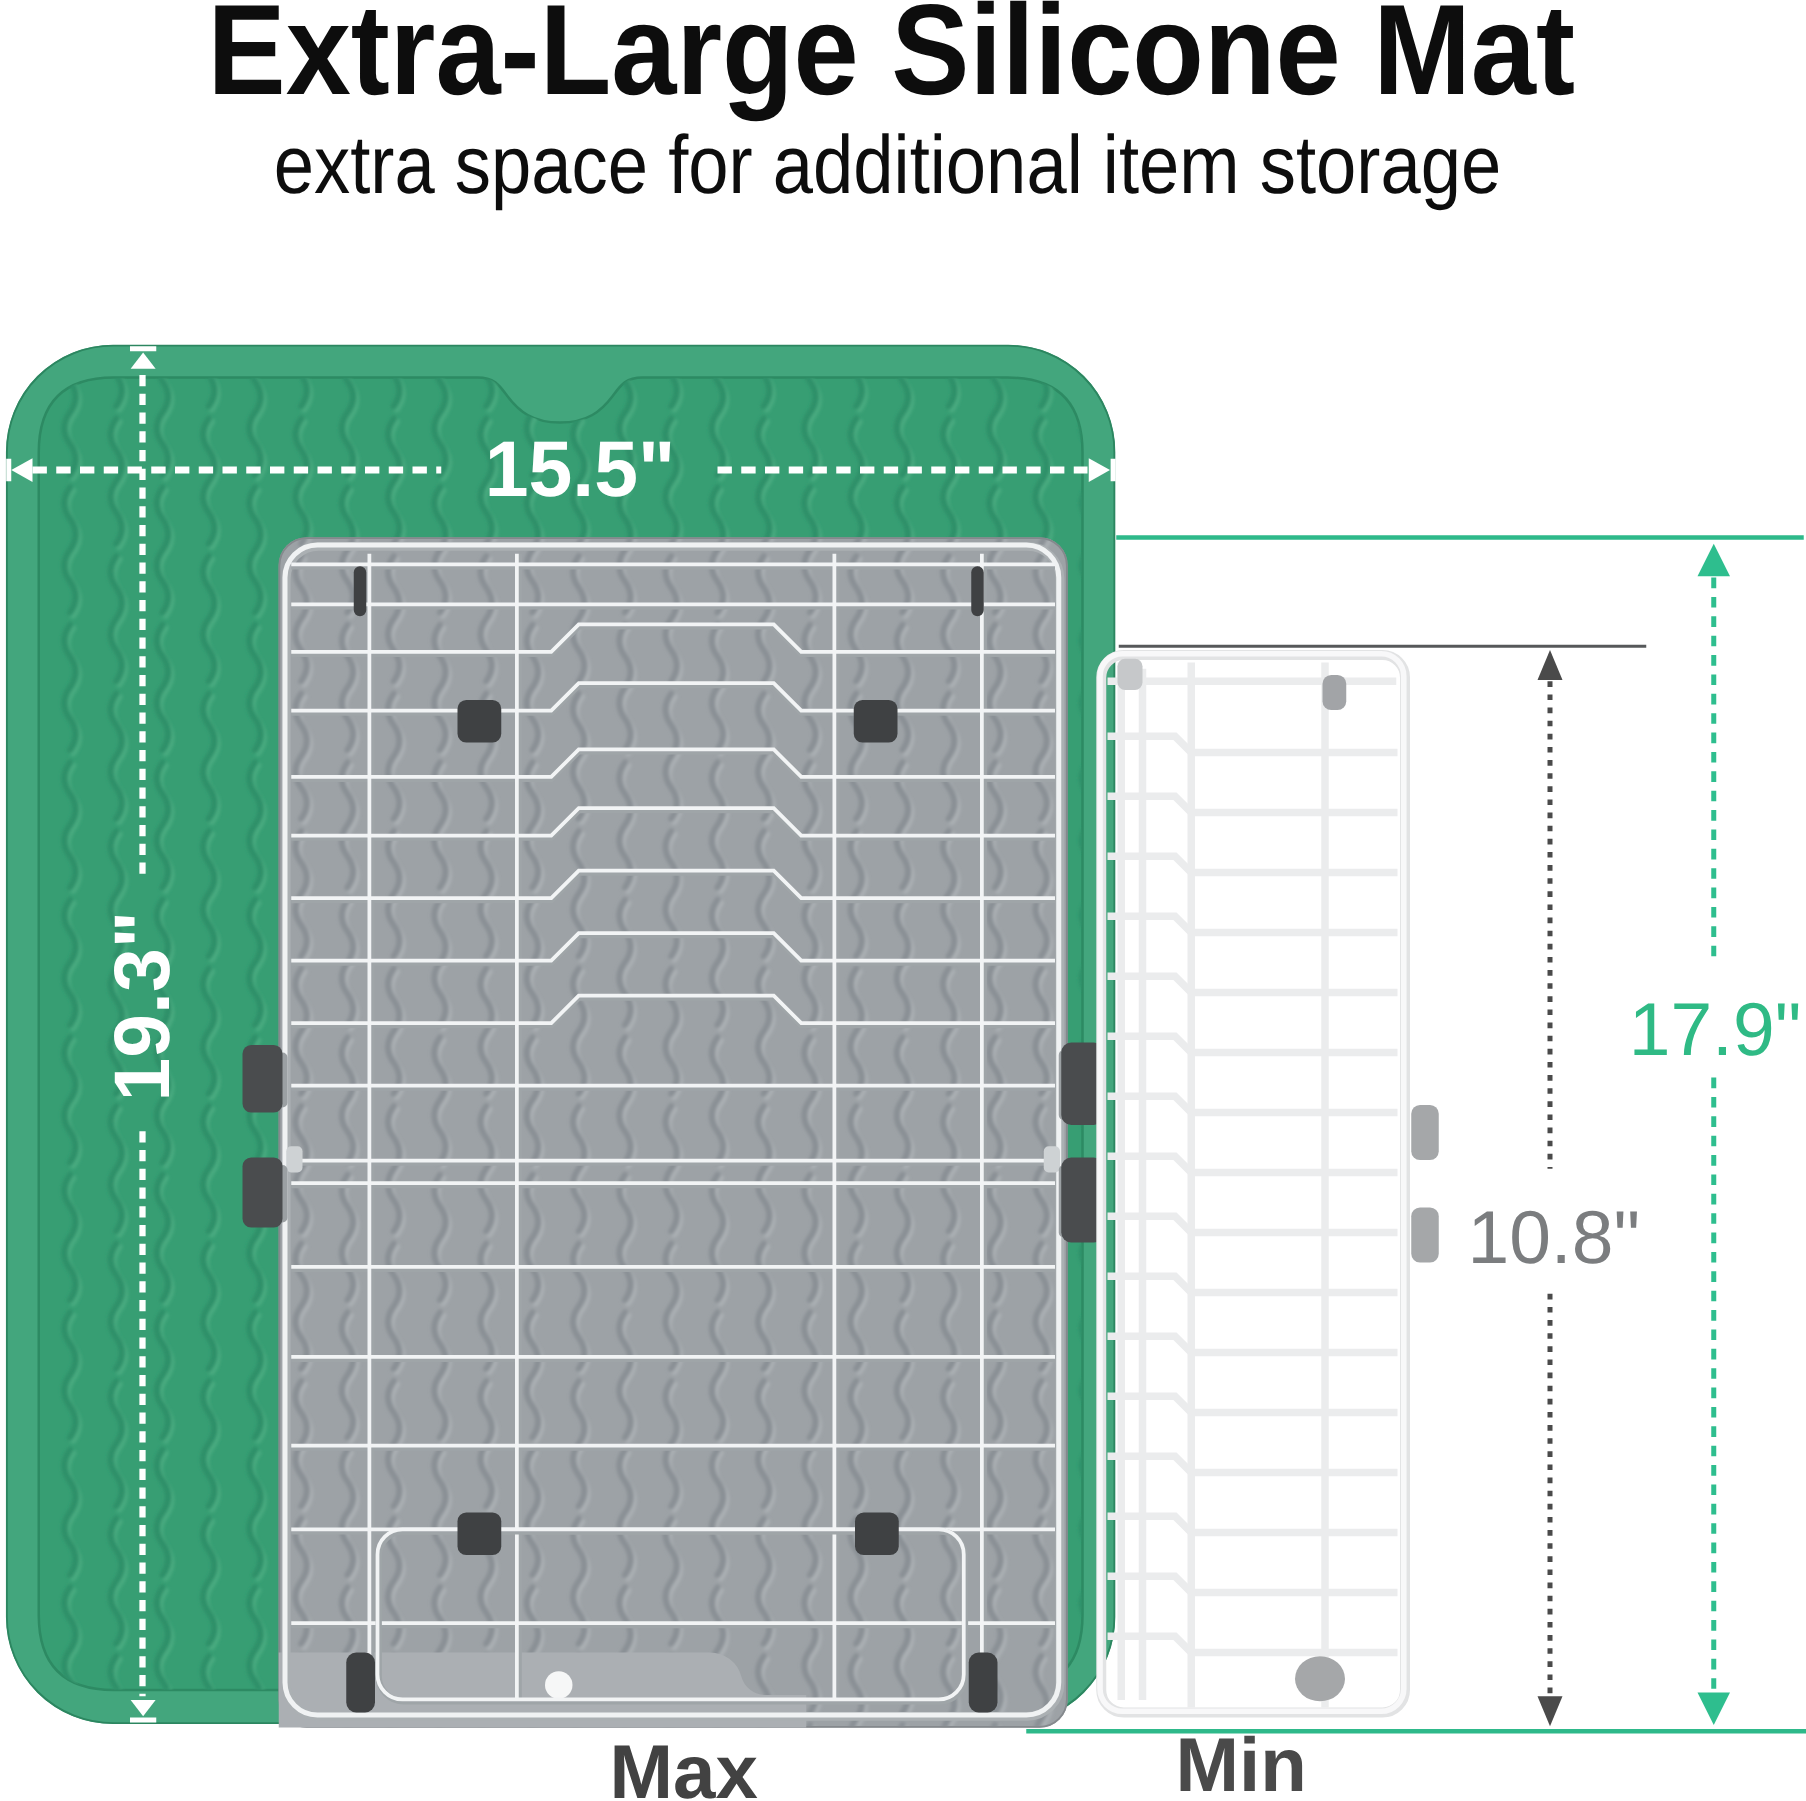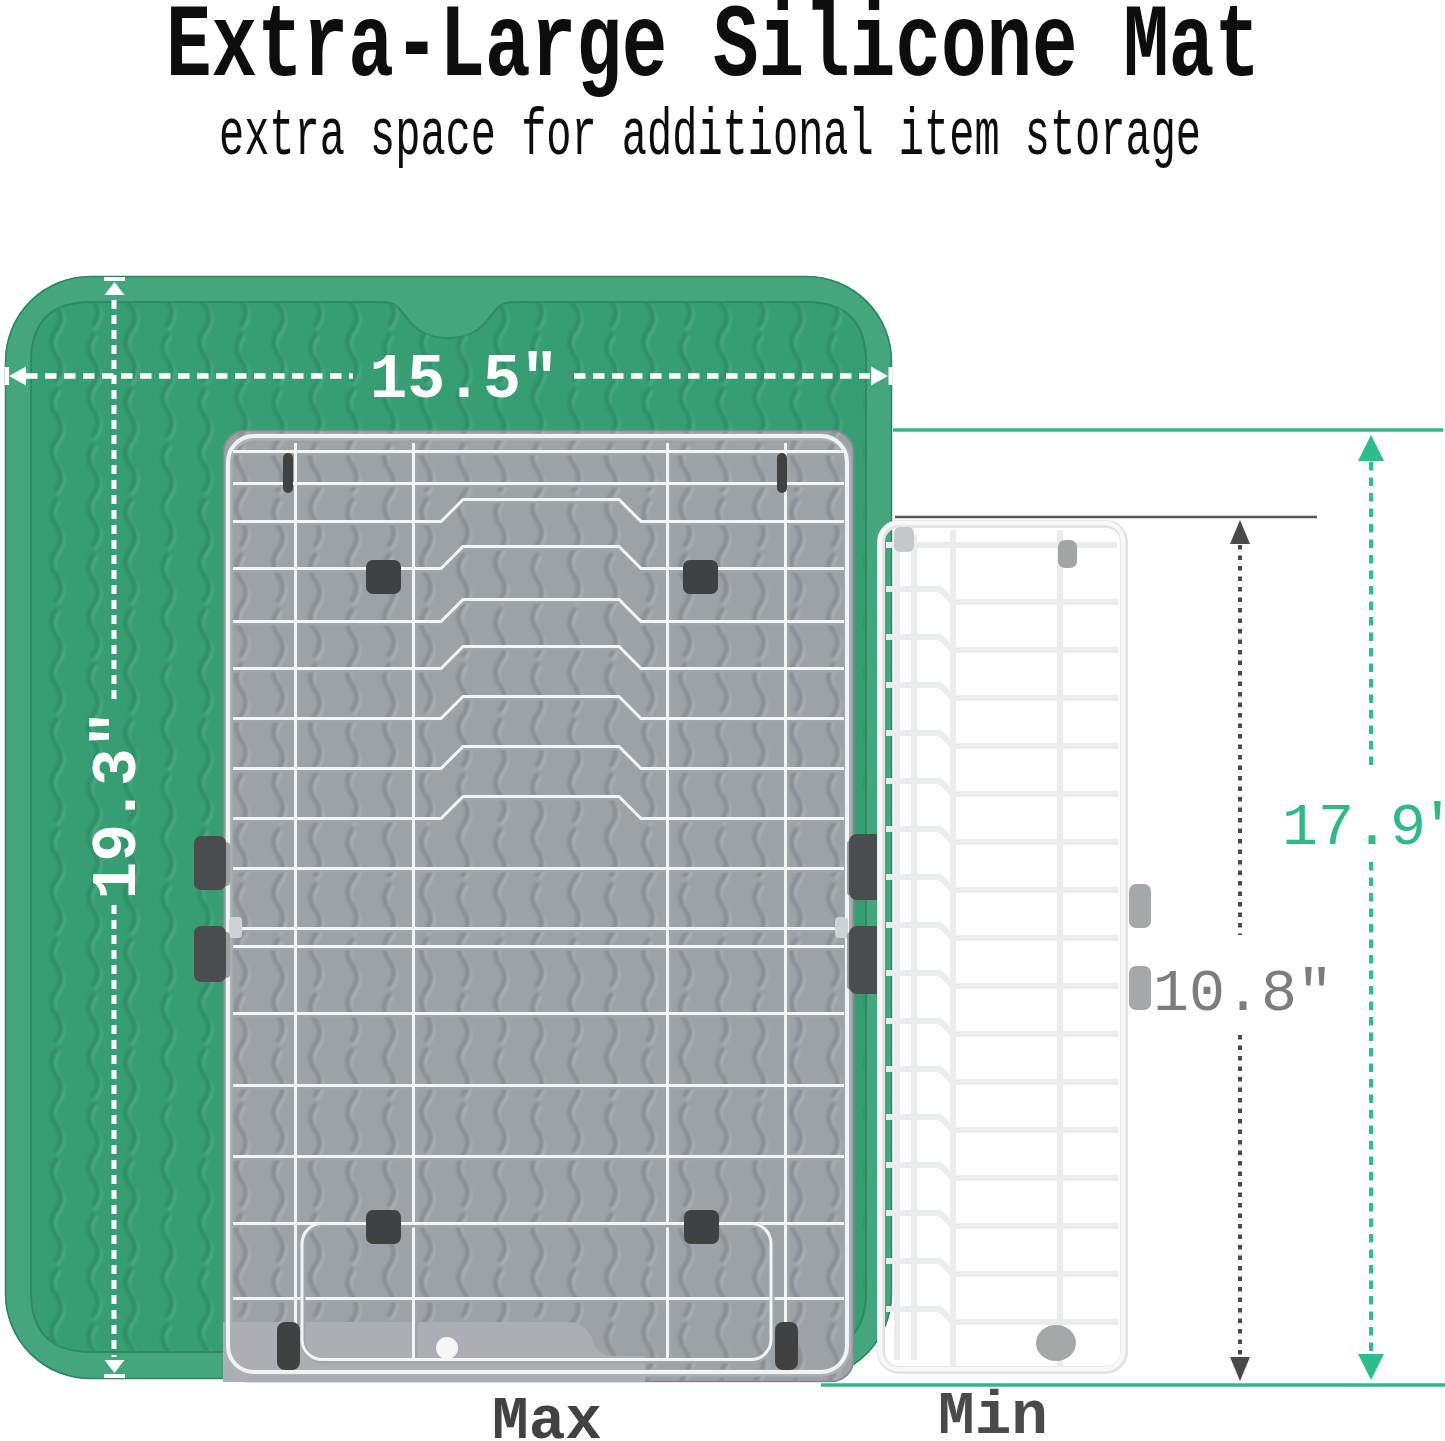--- a/index.html
+++ b/index.html
@@ -1,17 +1,17 @@
 <!DOCTYPE html>
 <html><head>
 <meta charset="utf-8">
 <style>
   html,body{margin:0;padding:0;background:#fff;}
   .page{position:relative;width:1445px;height:1441px;overflow:hidden;background:#fff;
-        font-family:Liberation Mono, monospace;text-align:right;}
+        font-family:Liberation Sans, sans-serif;text-align:right;}
   svg{position:absolute;left:0;top:0;}
 </style>
 </head>
 <body>
 <div class="page">
 <svg width="1445" height="1441" viewBox="0 0 1445 1441">
 <defs>
   <filter id="soft" x="-20%" y="-20%" width="140%" height="140%">
           <feGaussianBlur stdDeviation="1.1"></feGaussianBlur>
         </filter>

